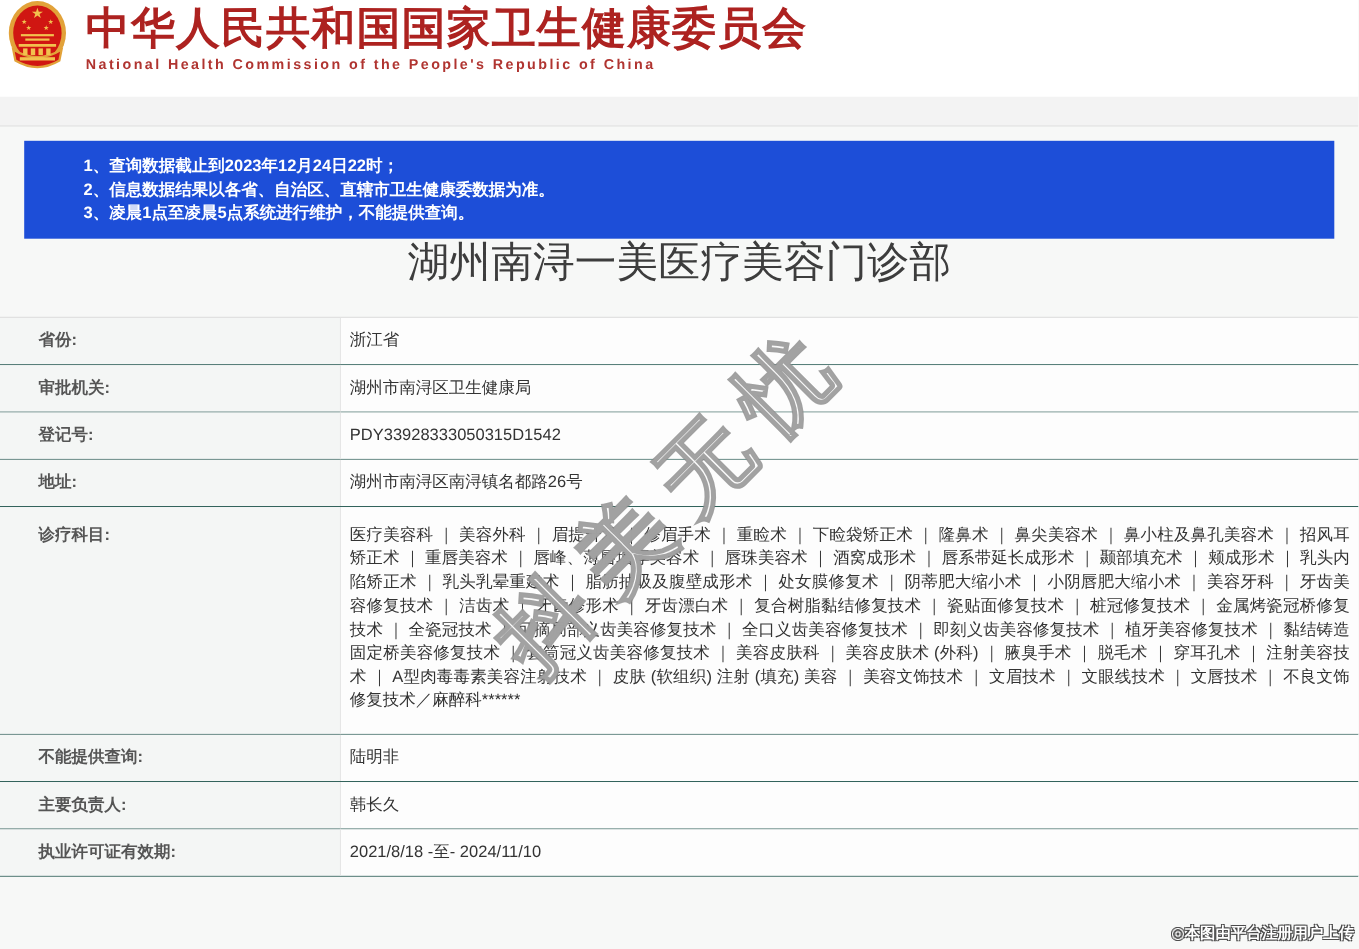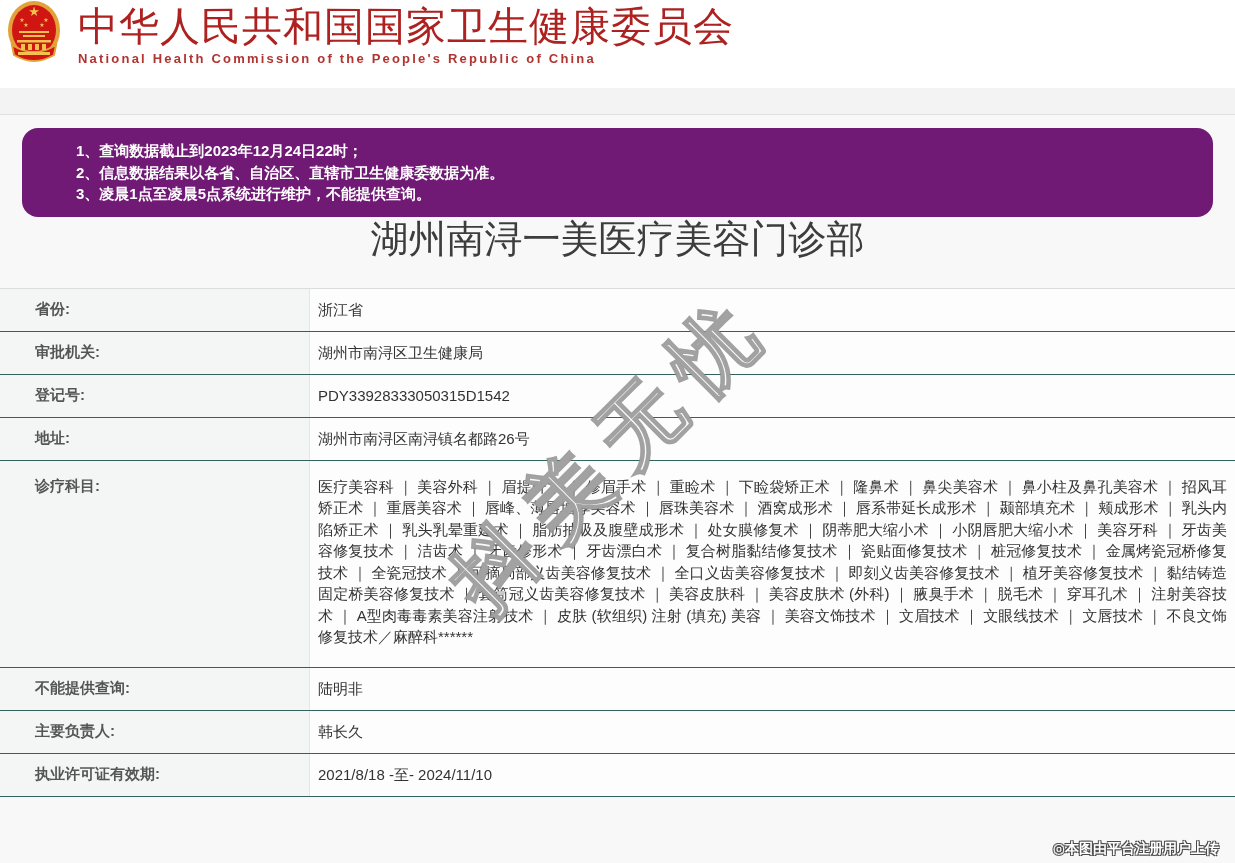--- a/index.html
+++ b/index.html
@@ -10,36 +10,36 @@
     position:relative;
   }
 
   
   .site-header { background:#ffffff; height:88px; }
   .logo-block {
     display:flex; align-items:center; gap:16px;
     width:722px; height:70px; background:#fff; padding-left:6px;
   }
   .logo-text .cn {
-    font-size:40px; font-weight:normal; color:#ad2220; letter-spacing:1px;
+    font-size:40px; font-weight:bold; color:#ad2220; letter-spacing:1px;
     line-height:44px; white-space:nowrap;
   }
   .logo-text .en {
     font-size:13px; font-weight:bold; color:#b03430; letter-spacing:2.2px;
     margin-top:3px; white-space:nowrap;
   }
 
   
   .subnav-strip { height:27px; background:#f3f3f3; border-bottom:1px solid #e1e1e1; }
 
   
   .notice-box {
     margin:13px 22px 0 22px;
-    background:#701a75;
-    border-radius:16px;
+    background:#1d4ed8;
+    border-radius:0;
     padding:12px 7px 12px 54px;
     color:#ffffff; font-size:15px; font-weight:bold; line-height:21.5px;
   }
 
   
   .page-title {
     text-align:center;
     font-size:38px; font-weight:400; color:#3d3d3d;
     line-height:44px;
   }
@@ -76,21 +76,21 @@
     position:absolute; left:312px; top:398px; width:600px;
     text-align:center;
     font-size:82px; font-weight:bold; letter-spacing:20px;
     color:rgba(255,255,255,0.92);
     -webkit-text-stroke:2px rgba(140,140,140,0.8);
     text-shadow:0 0 1px rgba(120,120,120,0.5);
     transform:rotate(-45deg);
     pointer-events:none; z-index:6; white-space:nowrap;
   }
   .wm-corner {
-    position:absolute; right:16px; top:840px;
+    position:absolute; right:4px; top:840px;
     font-size:14px; font-weight:bold; color:#ffffff;
     text-shadow:-1px -1px 0 #4a4a4a, 1px -1px 0 #4a4a4a,
                 -1px 1px 0 #4a4a4a, 1px 1px 0 #4a4a4a;
     z-index:7; pointer-events:none;
   }
 </style>
 </head>
 <body>
 
 <header class="site-header">

